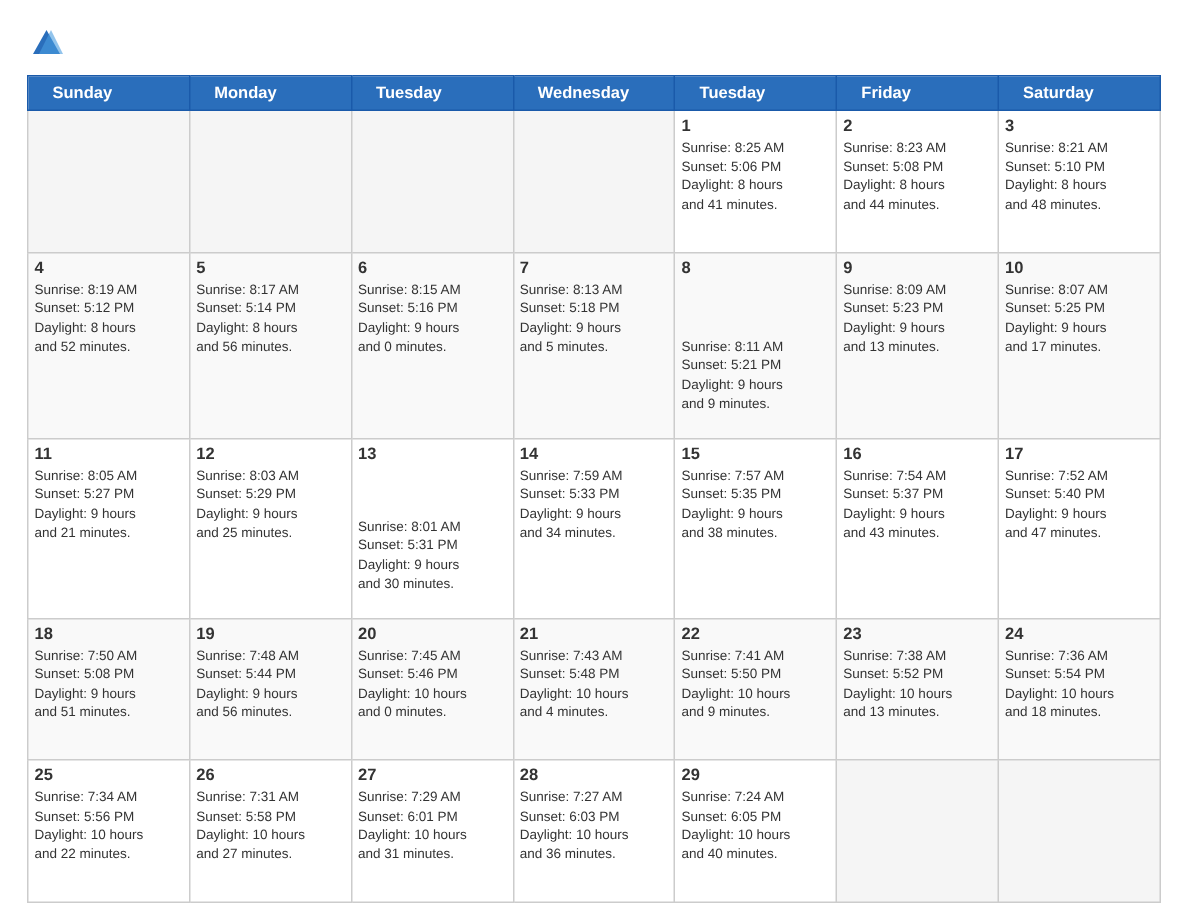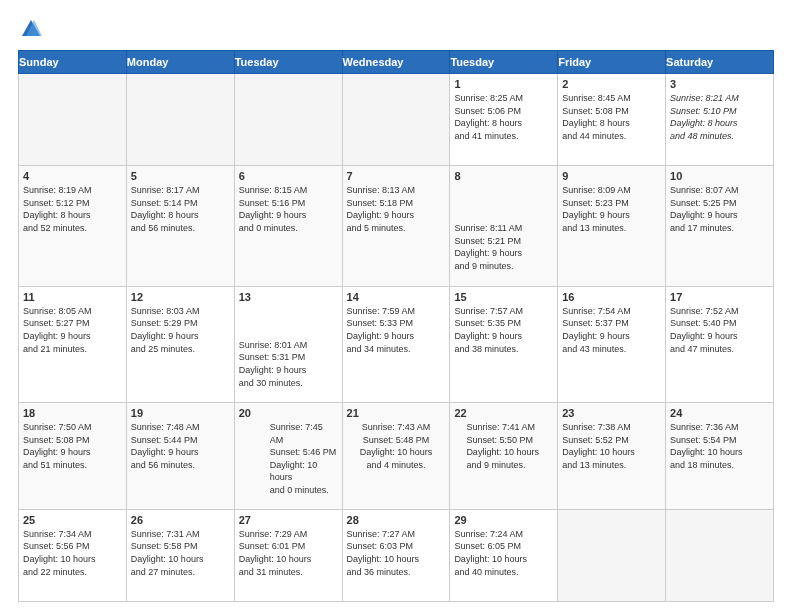--- a/index.html
+++ b/index.html
@@ -64,21 +64,21 @@
       flex: 1;
       border-collapse: collapse;
       width: 100%;
       table-layout: fixed;
     }
     .calendar th {
       background-color: #2a6ebb;
       color: #fff;
       font-size: 11px;
       font-weight: bold;
-      padding: 5px 0;
+      padding: 5px 16px;
       text-align: left;
       border: 1px solid #1a5aaa;
     }
     .calendar td {
       border: 1px solid #ccc;
       vertical-align: top;
       padding: 4px 4px;
       font-size: 9.5px;
       color: #333;
       background: #fff;
@@ -143,28 +143,28 @@
           <td class="empty"></td>
           <td>
             <span class="day-number">1</span>
             <div class="day-info" style="white-space: pre-line;">Sunrise: 8:25 AM
 Sunset: 5:06 PM
 Daylight: 8 hours
 and 41 minutes.</div>
           </td>
           <td>
             <span class="day-number">2</span>
-            <div class="day-info" style="white-space: pre-line;">Sunrise: 8:45 AM
+            <div class="day-info" style="white-space: pre-line;">Sunrise: 8:23 AM
 Sunset: 5:08 PM
 Daylight: 8 hours
 and 44 minutes.</div>
           </td>
           <td>
             <span class="day-number">3</span>
-            <div class="day-info" style="white-space: pre-line; font-style: italic;">Sunrise: 8:21 AM
+            <div class="day-info" style="white-space: pre-line;">Sunrise: 8:21 AM
 Sunset: 5:10 PM
 Daylight: 8 hours
 and 48 minutes.</div>
           </td>
         </tr>
         <tr>
           <td>
             <span class="day-number">4</span>
             <div class="day-info" style="white-space: pre-line;">Sunrise: 8:19 AM
 Sunset: 5:12 PM
@@ -275,35 +275,35 @@
           </td>
           <td>
             <span class="day-number">19</span>
             <div class="day-info" style="white-space: pre-line;">Sunrise: 7:48 AM
 Sunset: 5:44 PM
 Daylight: 9 hours
 and 56 minutes.</div>
           </td>
           <td>
             <span class="day-number">20</span>
-            <div class="day-info" style="white-space: pre-line; margin-left: 31px;">Sunrise: 7:45 AM
+            <div class="day-info" style="white-space: pre-line;">Sunrise: 7:45 AM
 Sunset: 5:46 PM
 Daylight: 10 hours
 and 0 minutes.</div>
           </td>
           <td>
             <span class="day-number">21</span>
-            <div class="day-info" style="white-space: pre-line; text-align: center;">Sunrise: 7:43 AM
+            <div class="day-info" style="white-space: pre-line;">Sunrise: 7:43 AM
 Sunset: 5:48 PM
 Daylight: 10 hours
 and 4 minutes.</div>
           </td>
           <td>
             <span class="day-number">22</span>
-            <div class="day-info" style="white-space: pre-line; margin-left: 12px;">Sunrise: 7:41 AM
+            <div class="day-info" style="white-space: pre-line;">Sunrise: 7:41 AM
 Sunset: 5:50 PM
 Daylight: 10 hours
 and 9 minutes.</div>
           </td>
           <td>
             <span class="day-number">23</span>
             <div class="day-info" style="white-space: pre-line;">Sunrise: 7:38 AM
 Sunset: 5:52 PM
 Daylight: 10 hours
 and 13 minutes.</div>

